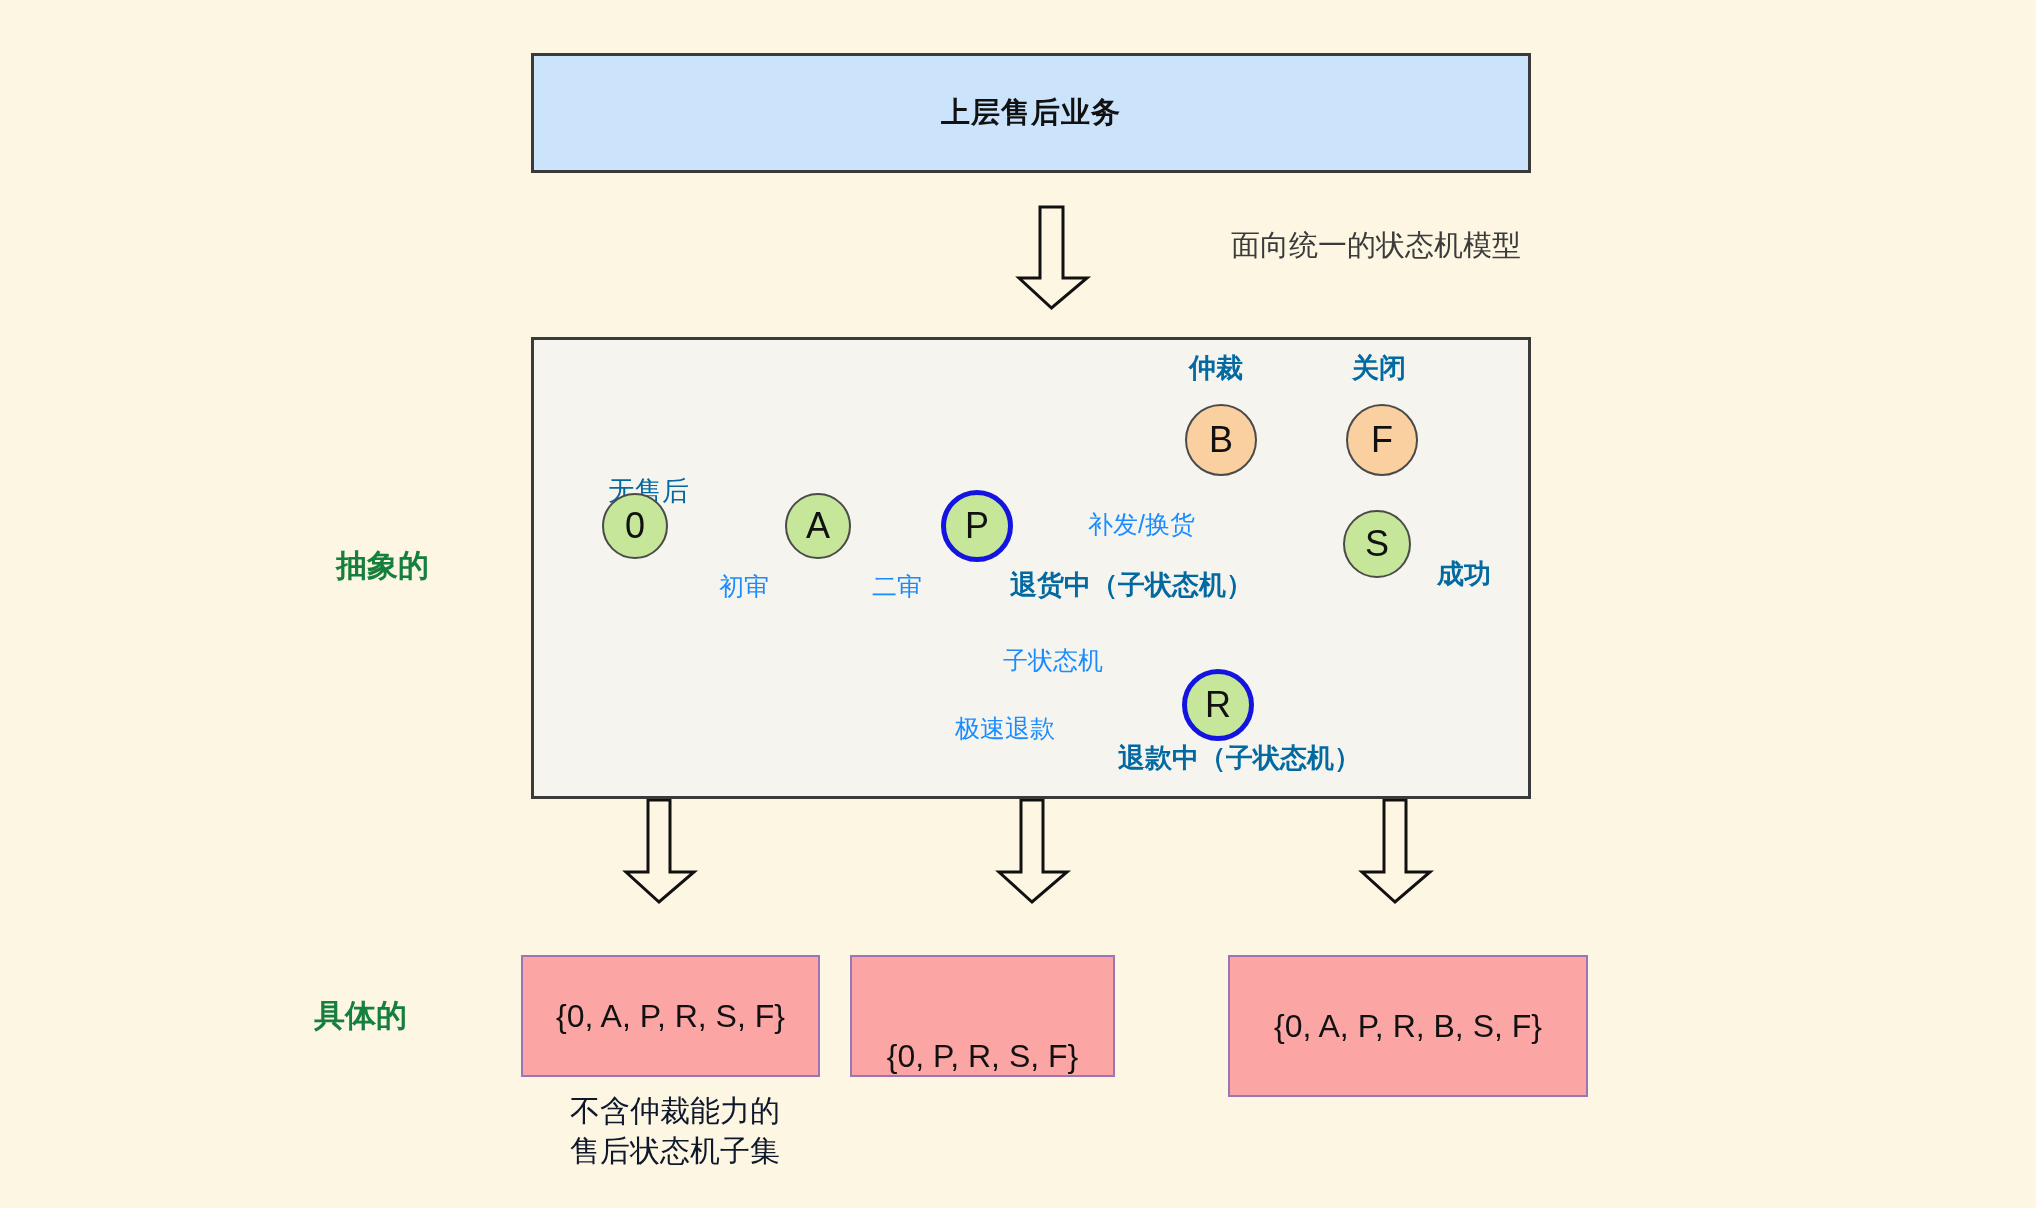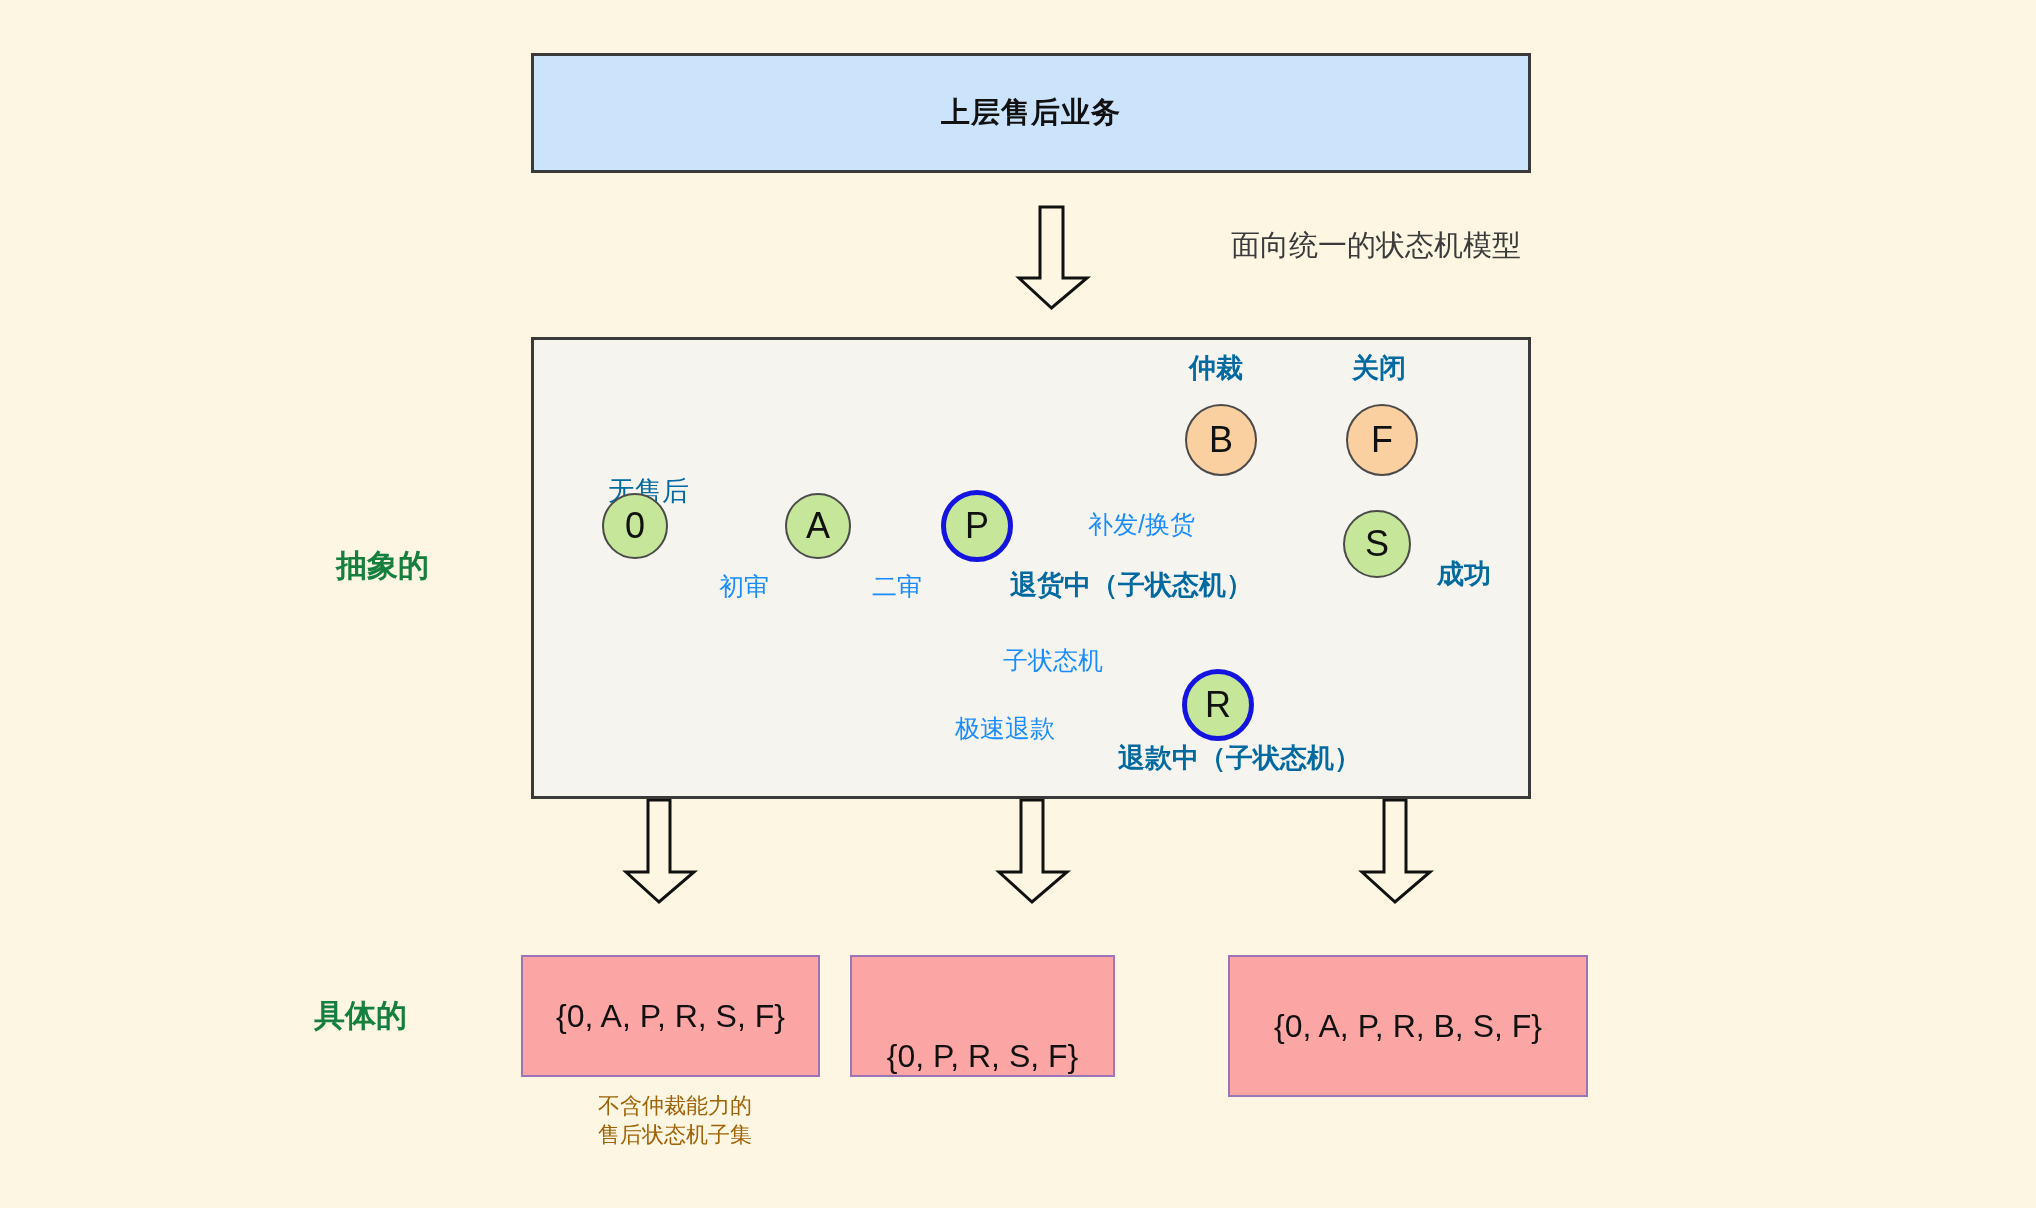--- a/index.html
+++ b/index.html
@@ -114,22 +114,22 @@
     align-items: center;
     justify-content: center;
     font-size: 32px;
     color: #111;
     white-space: nowrap;
   }
 
   
   #set-caption {
     left: 545px; top: 1091px;
-    font-size: 22px;
-    color: #a16207;
+    font-size: 30px;
+    color: #0f172a;
     line-height: 1.32;
     text-align: center;
     width: 260px;
   }
 
   svg#wires {
     position: absolute;
     left: 0; top: 0;
     width: 2036px;
     height: 1208px;

